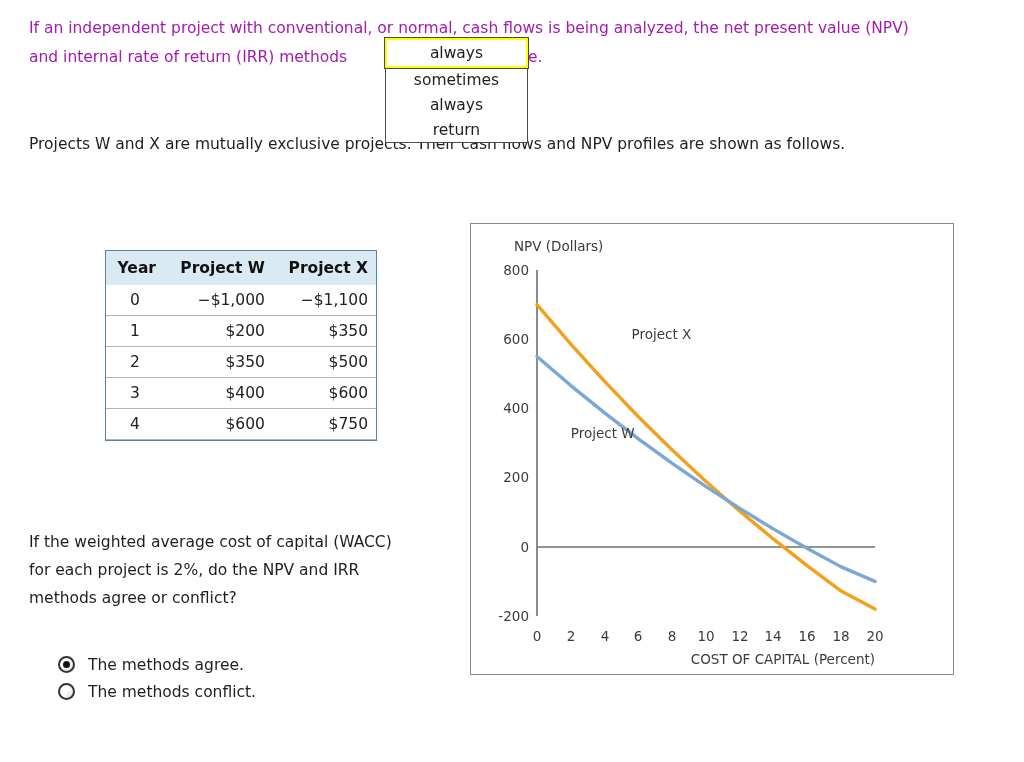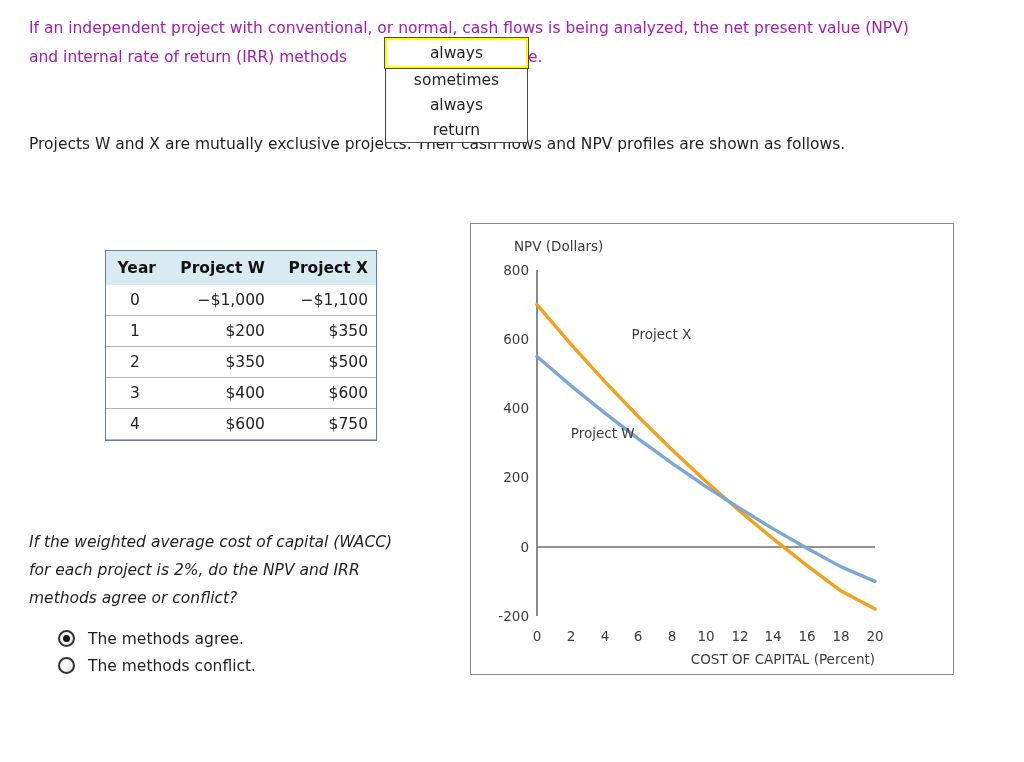--- a/index.html
+++ b/index.html
@@ -127,27 +127,26 @@
 
   
   .q-wacc {
     position: absolute;
     left: 29px;
     top: 528px;
     width: 430px;
     font-size: 15.5px;
     line-height: 28px;
     color: #1f1f1f;
-    font-style: italic;
   }
 
   .choices {
     position: absolute;
     left: 58px;
-    top: 625px;
+    top: 651px;
     width: 400px;
   }
   .choice {
     display: flex;
     align-items: center;
     height: 27px;
   }
   .radio {
     width: 17px;
     height: 17px;

